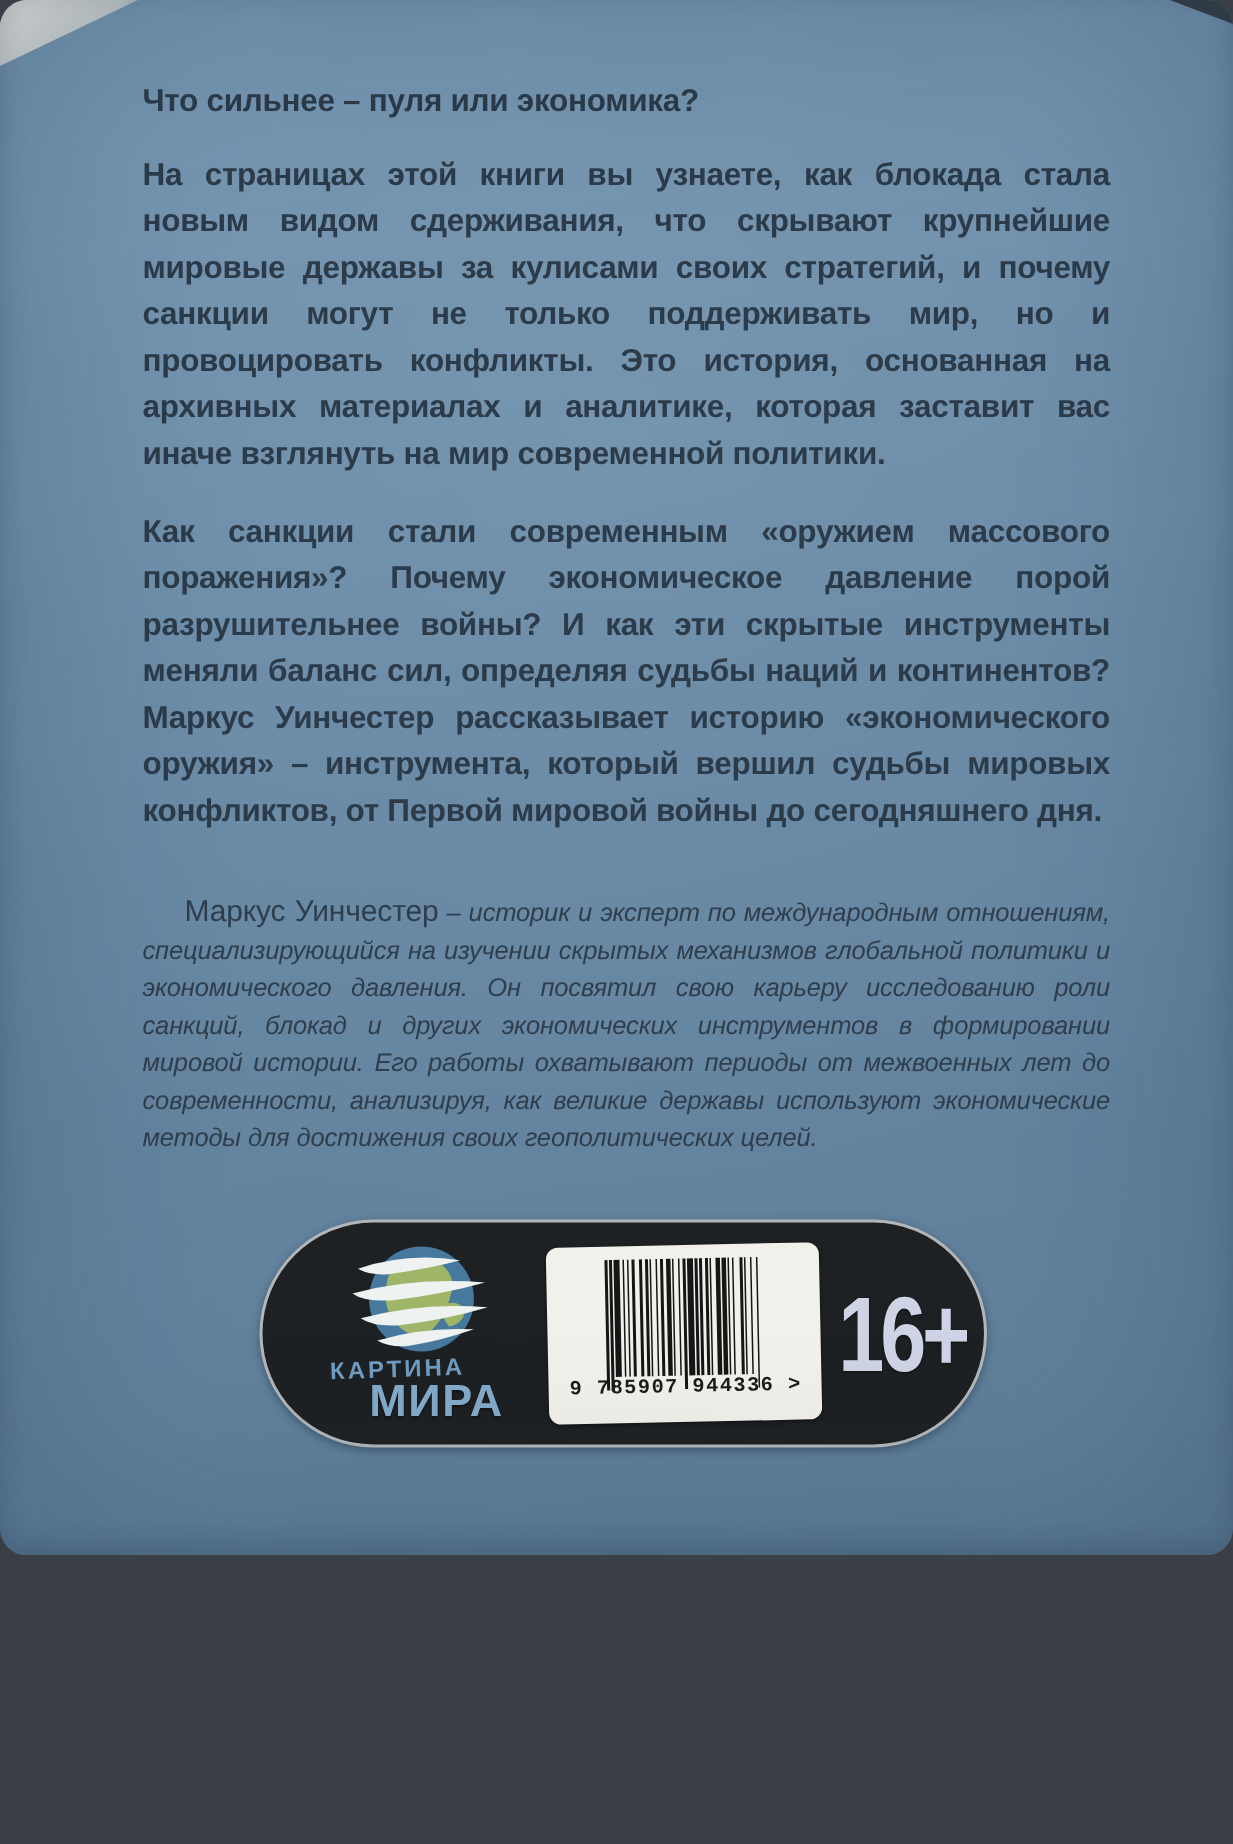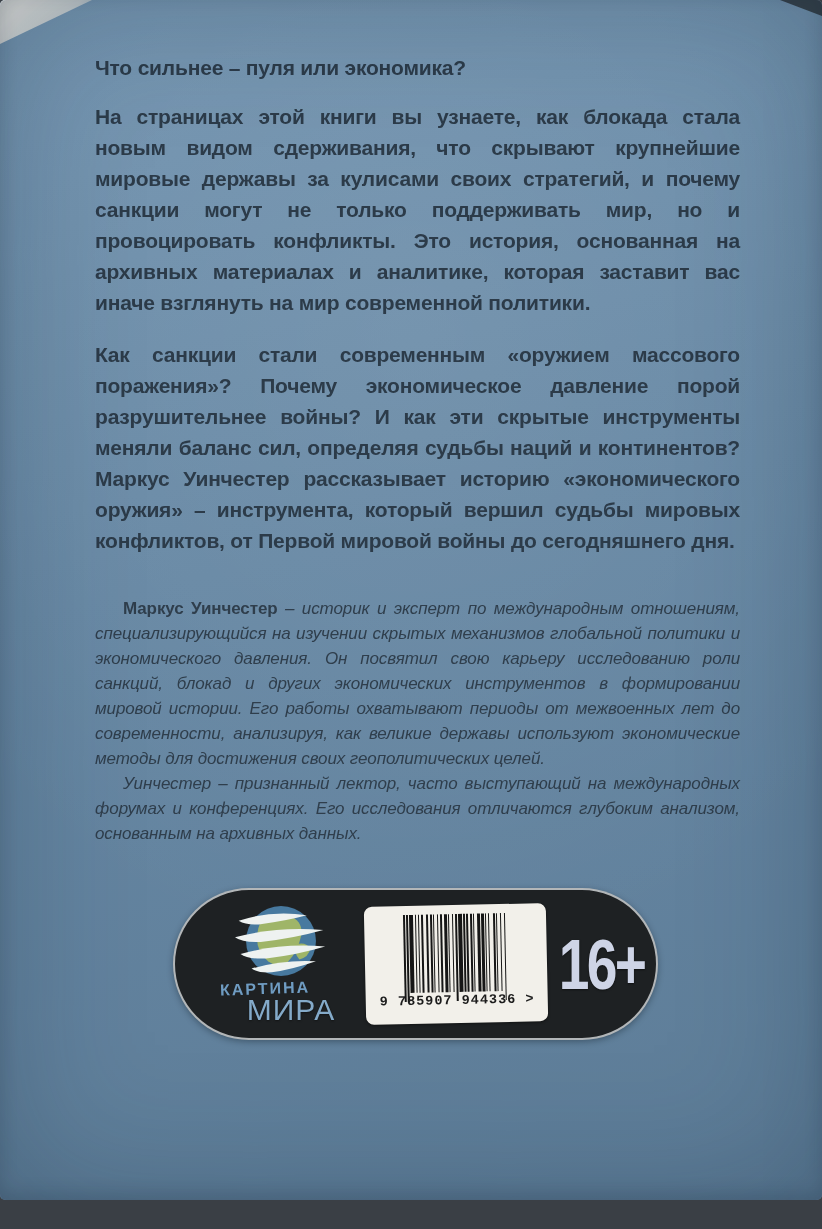--- a/index.html
+++ b/index.html
@@ -1,25 +1,25 @@
 <!DOCTYPE html>
 <html style="--cover-bg: #6788a4; --cover-bg-light: #7495b1; --cover-bg-dark: #5d7c97; --text-color: #2c3b49; --bio-color: #2f3e4c; --pill-bg: #1e2123; --logo-color-top: #6f9cc2; --logo-color-bottom: #84aac9; --barcode-bg: #f2f0ea; --age-color: #ced4e6; --globe-ocean: #47799f; --globe-land: #9fb568; --globe-swirl: #eef2f1;"><head>
 <meta charset="utf-8">
 <style>
   html,body { margin:0; padding:0; background:#3a3f45; }
   .cover {
     position: relative;
-    width: 822px; height: 1200px;
+    width: 822px; height: 1037px;
     margin: 0 auto;
     background:
       radial-gradient(ellipse 120% 90% at 50% 28%, rgba(255,255,255,0.07), rgba(0,0,0,0) 60%),
       linear-gradient(168deg, var(--cover-bg-light) 0%, var(--cover-bg) 45%, var(--cover-bg-dark) 100%);
     overflow: hidden;
     font-family: "Liberation Sans", sans-serif;
-    border-radius: 5px;
+    border-radius: 18px;
   }
   .cover::after {
     content:""; position:absolute; inset:0; pointer-events:none;
     box-shadow: inset 0 0 140px rgba(18,38,58,.28), inset 0 -6px 18px rgba(15,30,45,.18);
     border-radius: 6px;
   }
   .corner-tl {
     position:absolute; top:0; left:0; width:92px; height:44px;
     background: linear-gradient(135deg, #ece9e3 20%, #cfd3d2 60%, rgba(207,211,210,0));
     clip-path: polygon(0 0, 100% 0, 0 100%);
@@ -53,22 +53,22 @@
     margin-top: 40px;
     font-style: italic;
     font-size: 17px; line-height: 25px;
     letter-spacing: -0.1px;
     text-align: justify;
     color: var(--bio-color);
   }
   .bio p { margin: 0; text-indent: 28px; }
   .bio .author-name {
     font-style: normal;
-    font-weight: bold;
-    font-size: 17px;
+    font-weight: normal;
+    font-size: 20px;
   }
   
   .pill {
     box-sizing: border-box;
     margin: 42px 0 0 78px;
     width: 485px; height: 152px;
     background: var(--pill-bg);
     border: 2px solid rgba(205,208,210,.85);
     border-radius: 80px;
     display: flex;
@@ -83,21 +83,21 @@
   }
   .logo svg { display:block; overflow:visible; }
   .logo-top {
     margin-top: 3px;
     font-weight: bold; font-size: 16px; letter-spacing: 2px;
     color: var(--logo-color-top);
     transform: translateX(-16px) rotate(-2deg);
   }
   .logo-bottom {
     margin-top: -2px;
-    font-weight: normal; font-size: 30px; letter-spacing: 1px;
+    font-weight: bold; font-size: 30px; letter-spacing: 1px;
     color: var(--logo-color-bottom);
     transform: translateX(10px);
     text-shadow: 0 1px 2px rgba(0,0,0,.4);
   }
   .barcode {
     box-sizing: border-box;
     width: 182px; height: 118px;
     background: var(--barcode-bg);
     border-radius: 8px;
     transform: rotate(-1.2deg);
@@ -137,21 +137,20 @@
   <div class="corner-tr"></div>
 
   <div class="content">
     <p class="tagline">Что сильнее – пуля или экономика?</p>
 
     <p class="para">На страницах этой книги вы узнаете, как блокада стала новым видом сдерживания, что скрывают крупнейшие мировые державы за кулисами своих стратегий, и почему санкции могут не только поддерживать мир, но и провоцировать конфликты. Это история, основанная на архивных материалах и аналитике, которая заставит вас иначе взглянуть на мир современной политики.</p>
     <p class="para">Как санкции стали современным «оружием массового поражения»? Почему экономическое давление порой разрушительнее войны? И как эти скрытые инструменты меняли баланс сил, определяя судьбы наций и континентов? Маркус Уинчестер рассказывает историю «экономического оружия» – инструмента, который вершил судьбы мировых конфликтов, от Первой мировой войны до сегодняшнего дня.</p>
 
     <div class="bio">
       <p><span class="author-name">Маркус Уинчестер</span><span> –  </span><span>историк и эксперт по международным отношениям, специализирующийся на изучении скрытых механизмов глобальной политики и экономического давления. Он посвятил свою карьеру исследованию роли санкций, блокад и других экономических инструментов в формировании мировой истории. Его работы охватывают периоды от межвоенных лет до современности, анализируя, как великие державы используют экономические методы для достижения своих геополитических целей.</span></p>
-      <p>Уинчестер –  признанный лектор, часто выступающий на международных форумах и конференциях. Его исследования отличаются глубоким анализом, основанным на архивных данных.</p>
     </div>
 
     <div class="pill">
       <div class="logo">
         <svg width="92" height="74" viewBox="0 0 100 80" aria-hidden="true">
           <circle cx="50" cy="40" r="38" fill="var(--globe-ocean)"></circle>
           <path fill="var(--globe-land)" d="M30 16 Q48 8 62 14 Q74 20 72 34 Q68 52 58 62 Q46 70 36 62 Q24 52 24 38 Q24 24 30 16 Z"></path>
           <path fill="var(--globe-land)" d="M66 44 Q76 40 82 48 Q80 58 70 60 Q64 54 66 44 Z"></path>
           <path fill="var(--globe-swirl)" d="M4 18 Q40 6 78 12 Q56 18 26 22 Q12 23 4 18 Z"></path>
           <path fill="var(--globe-swirl)" d="M0 36 Q44 24 96 28 Q64 37 28 41 Q8 42 0 36 Z"></path>

